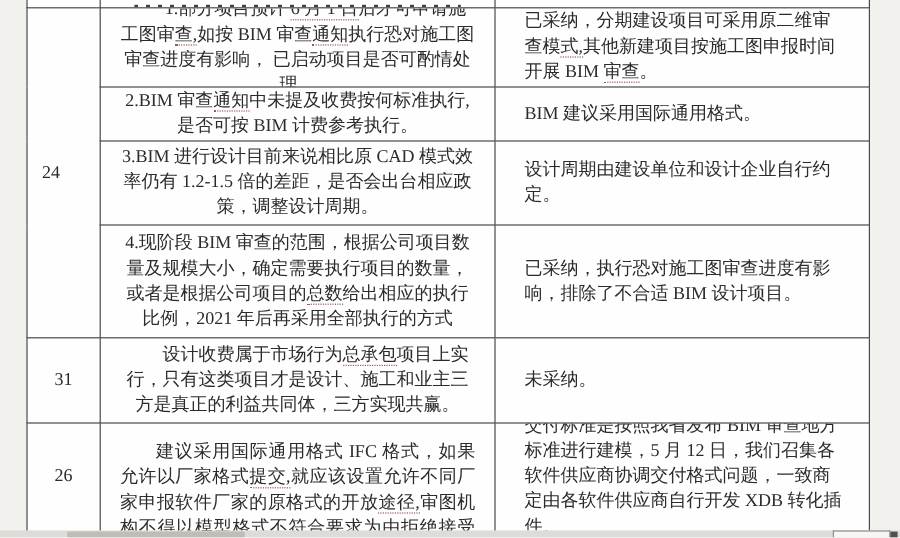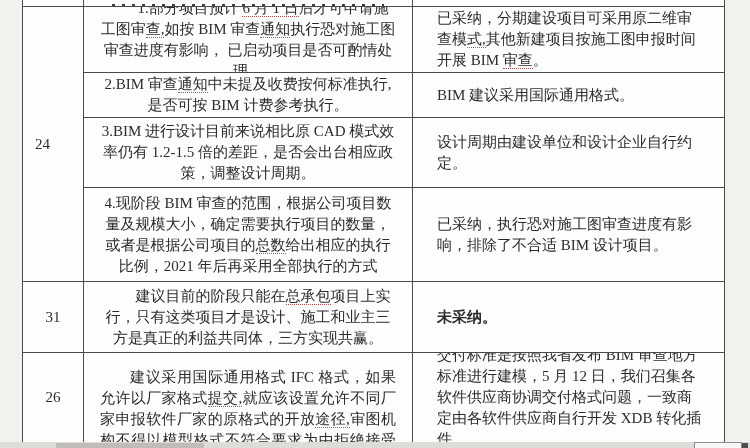--- a/index.html
+++ b/index.html
@@ -133,25 +133,25 @@
           </td>
         </tr>
         <tr>
           <td rowspan="1" class="num">
             <div class="cw" style="height:70px">
               <p class="txt" style="text-align:center">31</p>
             </div>
           </td>
           <td class="q qc qi">
             <div class="cw" style="height: 70px;">
-              <p class="txt"><span>建议目前的阶段只能在</span><span class="sq">总承包</span><span>项目上实行，只有这类项目才是设计、施工和业主三方是真正的利益共同体，三方实现共赢。</span></p>
+              <p class="txt"><span>设计收费属于市场行为</span><span class="sq">总承包</span><span>项目上实行，只有这类项目才是设计、施工和业主三方是真正的利益共同体，三方实现共赢。</span></p>
             </div>
           </td>
           <td class="a">
-            <div class="cw" style="height: 70px; font-weight: bold;">
+            <div class="cw" style="height: 70px;">
               <p class="txt"><span>未采纳。</span></p>
             </div>
           </td>
         </tr>
         <tr>
           <td rowspan="1" class="num">
             <div class="cw" style="height:89px">
               <p class="txt" style="">26</p>
             </div>
           </td>

